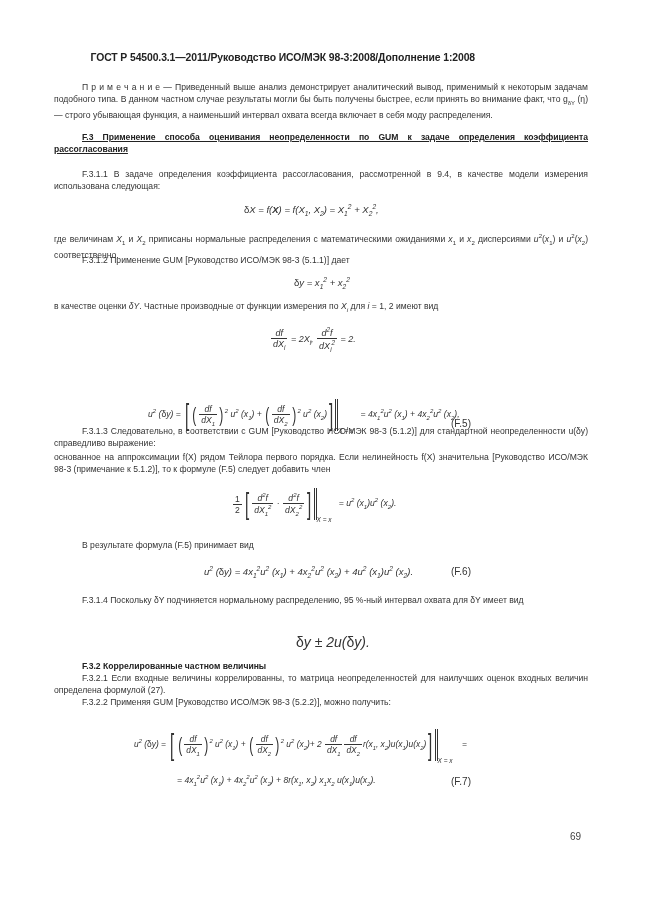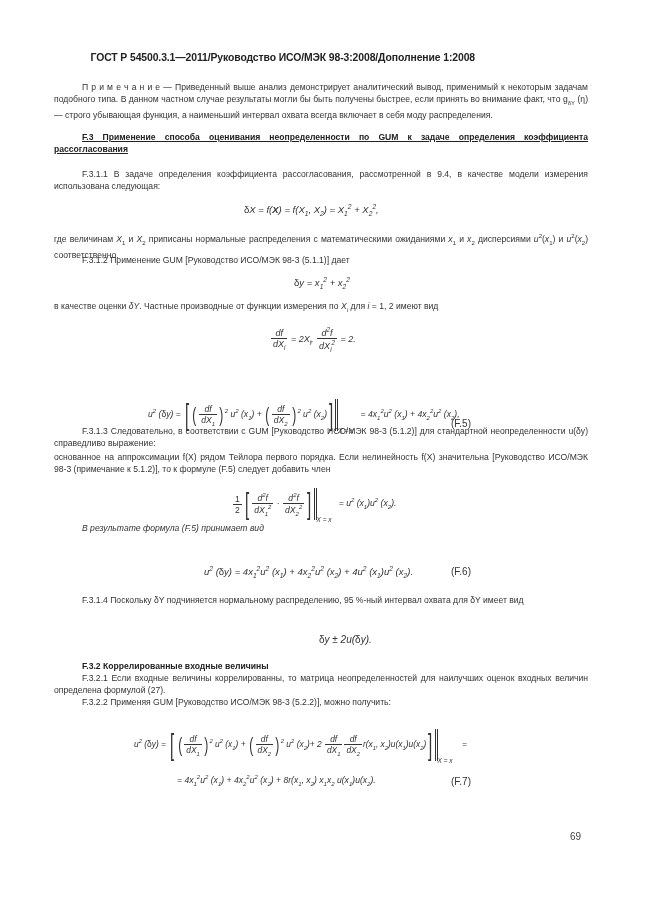--- a/index.html
+++ b/index.html
@@ -60,34 +60,34 @@
     u<sup>2</sup> (<span class="n">δ</span>y) = <span class="bigbr">[</span><span class="par">(</span><span class="frac"><span class="num">df</span><span class="den">dX<sub>1</sub></span></span><span class="par">)</span><sup>2</sup> u<sup>2</sup> (x<sub>1</sub>) + <span class="par">(</span><span class="frac"><span class="num">df</span><span class="den">dX<sub>2</sub></span></span><span class="par">)</span><sup>2</sup> u<sup>2</sup> (x<sub>2</sub>)<span class="bigbr">]</span><span class="bar"></span><span class="xeq">X = x</span> &nbsp;&nbsp;= 4x<sub>1</sub><sup>2</sup>u<sup>2</sup> (x<sub>1</sub>) + 4x<sub>2</sub><sup>2</sup>u<sup>2</sup> (x<sub>2</sub>),
   </div>
   <div class="eqn" style="top:418px;">(F.5)</div>
 
   <div class="p" style="top:451px;">основанное на аппроксимации f(X) рядом Тейлора первого порядка. Если нелинейность f(X) значительна [Руководство ИСО/МЭК 98-3 (примечание к 5.1.2)], то к формуле (F.5) следует добавить член</div>
 
   <div class="f" style="left:232px; top:487px; font-size:8.6px;">
     <span class="frac"><span class="num n">1</span><span class="den n">2</span></span><span class="bigbr">[</span><span class="frac"><span class="num">d<sup>2</sup>f</span><span class="den">dX<sub>1</sub><sup>2</sup></span></span> · <span class="frac"><span class="num">d<sup>2</sup>f</span><span class="den">dX<sub>2</sub><sup>2</sup></span></span><span class="bigbr">]</span><span class="bar"></span><span class="xeq">X = x</span> &nbsp;&nbsp;= u<sup>2</sup> (x<sub>1</sub>)u<sup>2</sup> (x<sub>2</sub>).
   </div>
 
-  <div class="p ind" style="top:522px;font-style:italic;">В результате формула (F.5) принимает вид</div>
+  <div class="p ind" style="top:539px;">В результате формула (F.5) принимает вид</div>
 
   <div class="f" style="left:204px; top:565px; font-size:9.5px;">
     u<sup>2</sup> (<span class="n">δ</span>y) = 4x<sub>1</sub><sup>2</sup>u<sup>2</sup> (x<sub>1</sub>) + 4x<sub>2</sub><sup>2</sup>u<sup>2</sup> (x<sub>2</sub>) + 4u<sup>2</sup> (x<sub>1</sub>)u<sup>2</sup> (x<sub>2</sub>).
   </div>
   <div class="eqn" style="top:566px;">(F.6)</div>
 
   <div class="p ind" style="top:594px;">F.3.1.4 Поскольку δY подчиняется нормальному распределению, 95 %-ный интервал охвата для   δY имеет вид</div>
 
-  <div class="f" style="left:319px; top:634px; font-size:10px;">
+  <div class="f" style="left:296px; top:634px; font-size:14px;">
     <span class="n">δ</span>y ± 2u(<span class="n">δ</span>y).
   </div>
 
-  <div class="p ind h" style="top:660px;">F.3.2 Коррелированные входные величины</div>
+  <div class="p ind h" style="top:660px;">F.3.2 Коррелированные частном величины</div>
   <div class="p ind" style="top:672px;">F.3.2.1 Если входные величины коррелированны, то матрица неопределенностей для наилучших оценок входных величин определена формулой (27).</div>
   <div class="p ind" style="top:696px;">F.3.2.2 Применяя GUM [Руководство ИСО/МЭК 98-3 (5.2.2)], можно получить:</div>
 
   <div class="f" style="left:134px; top:728px; font-size:8.4px;">
     u<sup>2</sup> (<span class="n">δ</span>y) = <span class="bigbr">[</span><span class="par">(</span><span class="frac"><span class="num">df</span><span class="den">dX<sub>1</sub></span></span><span class="par">)</span><sup>2</sup> u<sup>2</sup> (x<sub>1</sub>) + <span class="par">(</span><span class="frac"><span class="num">df</span><span class="den">dX<sub>2</sub></span></span><span class="par">)</span><sup>2</sup> u<sup>2</sup> (x<sub>2</sub>)+ 2 <span class="frac"><span class="num">df</span><span class="den">dX<sub>1</sub></span></span><span class="frac"><span class="num">df</span><span class="den">dX<sub>2</sub></span></span>r(x<sub>1</sub>, x<sub>2</sub>)u(x<sub>1</sub>)u(x<sub>2</sub>)<span class="bigbr">]</span><span class="bar"></span><span class="xeq">X = x</span> &nbsp;&nbsp;&nbsp;=
   </div>
 
   <div class="f" style="left:177px; top:774px; font-size:8.6px;">
     = 4x<sub>1</sub><sup>2</sup>u<sup>2</sup> (x<sub>1</sub>) + 4x<sub>2</sub><sup>2</sup>u<sup>2</sup> (x<sub>2</sub>) + 8r(x<sub>1</sub>, x<sub>2</sub>) x<sub>1</sub>x<sub>2</sub> u(x<sub>1</sub>)u(x<sub>2</sub>).
   </div>

